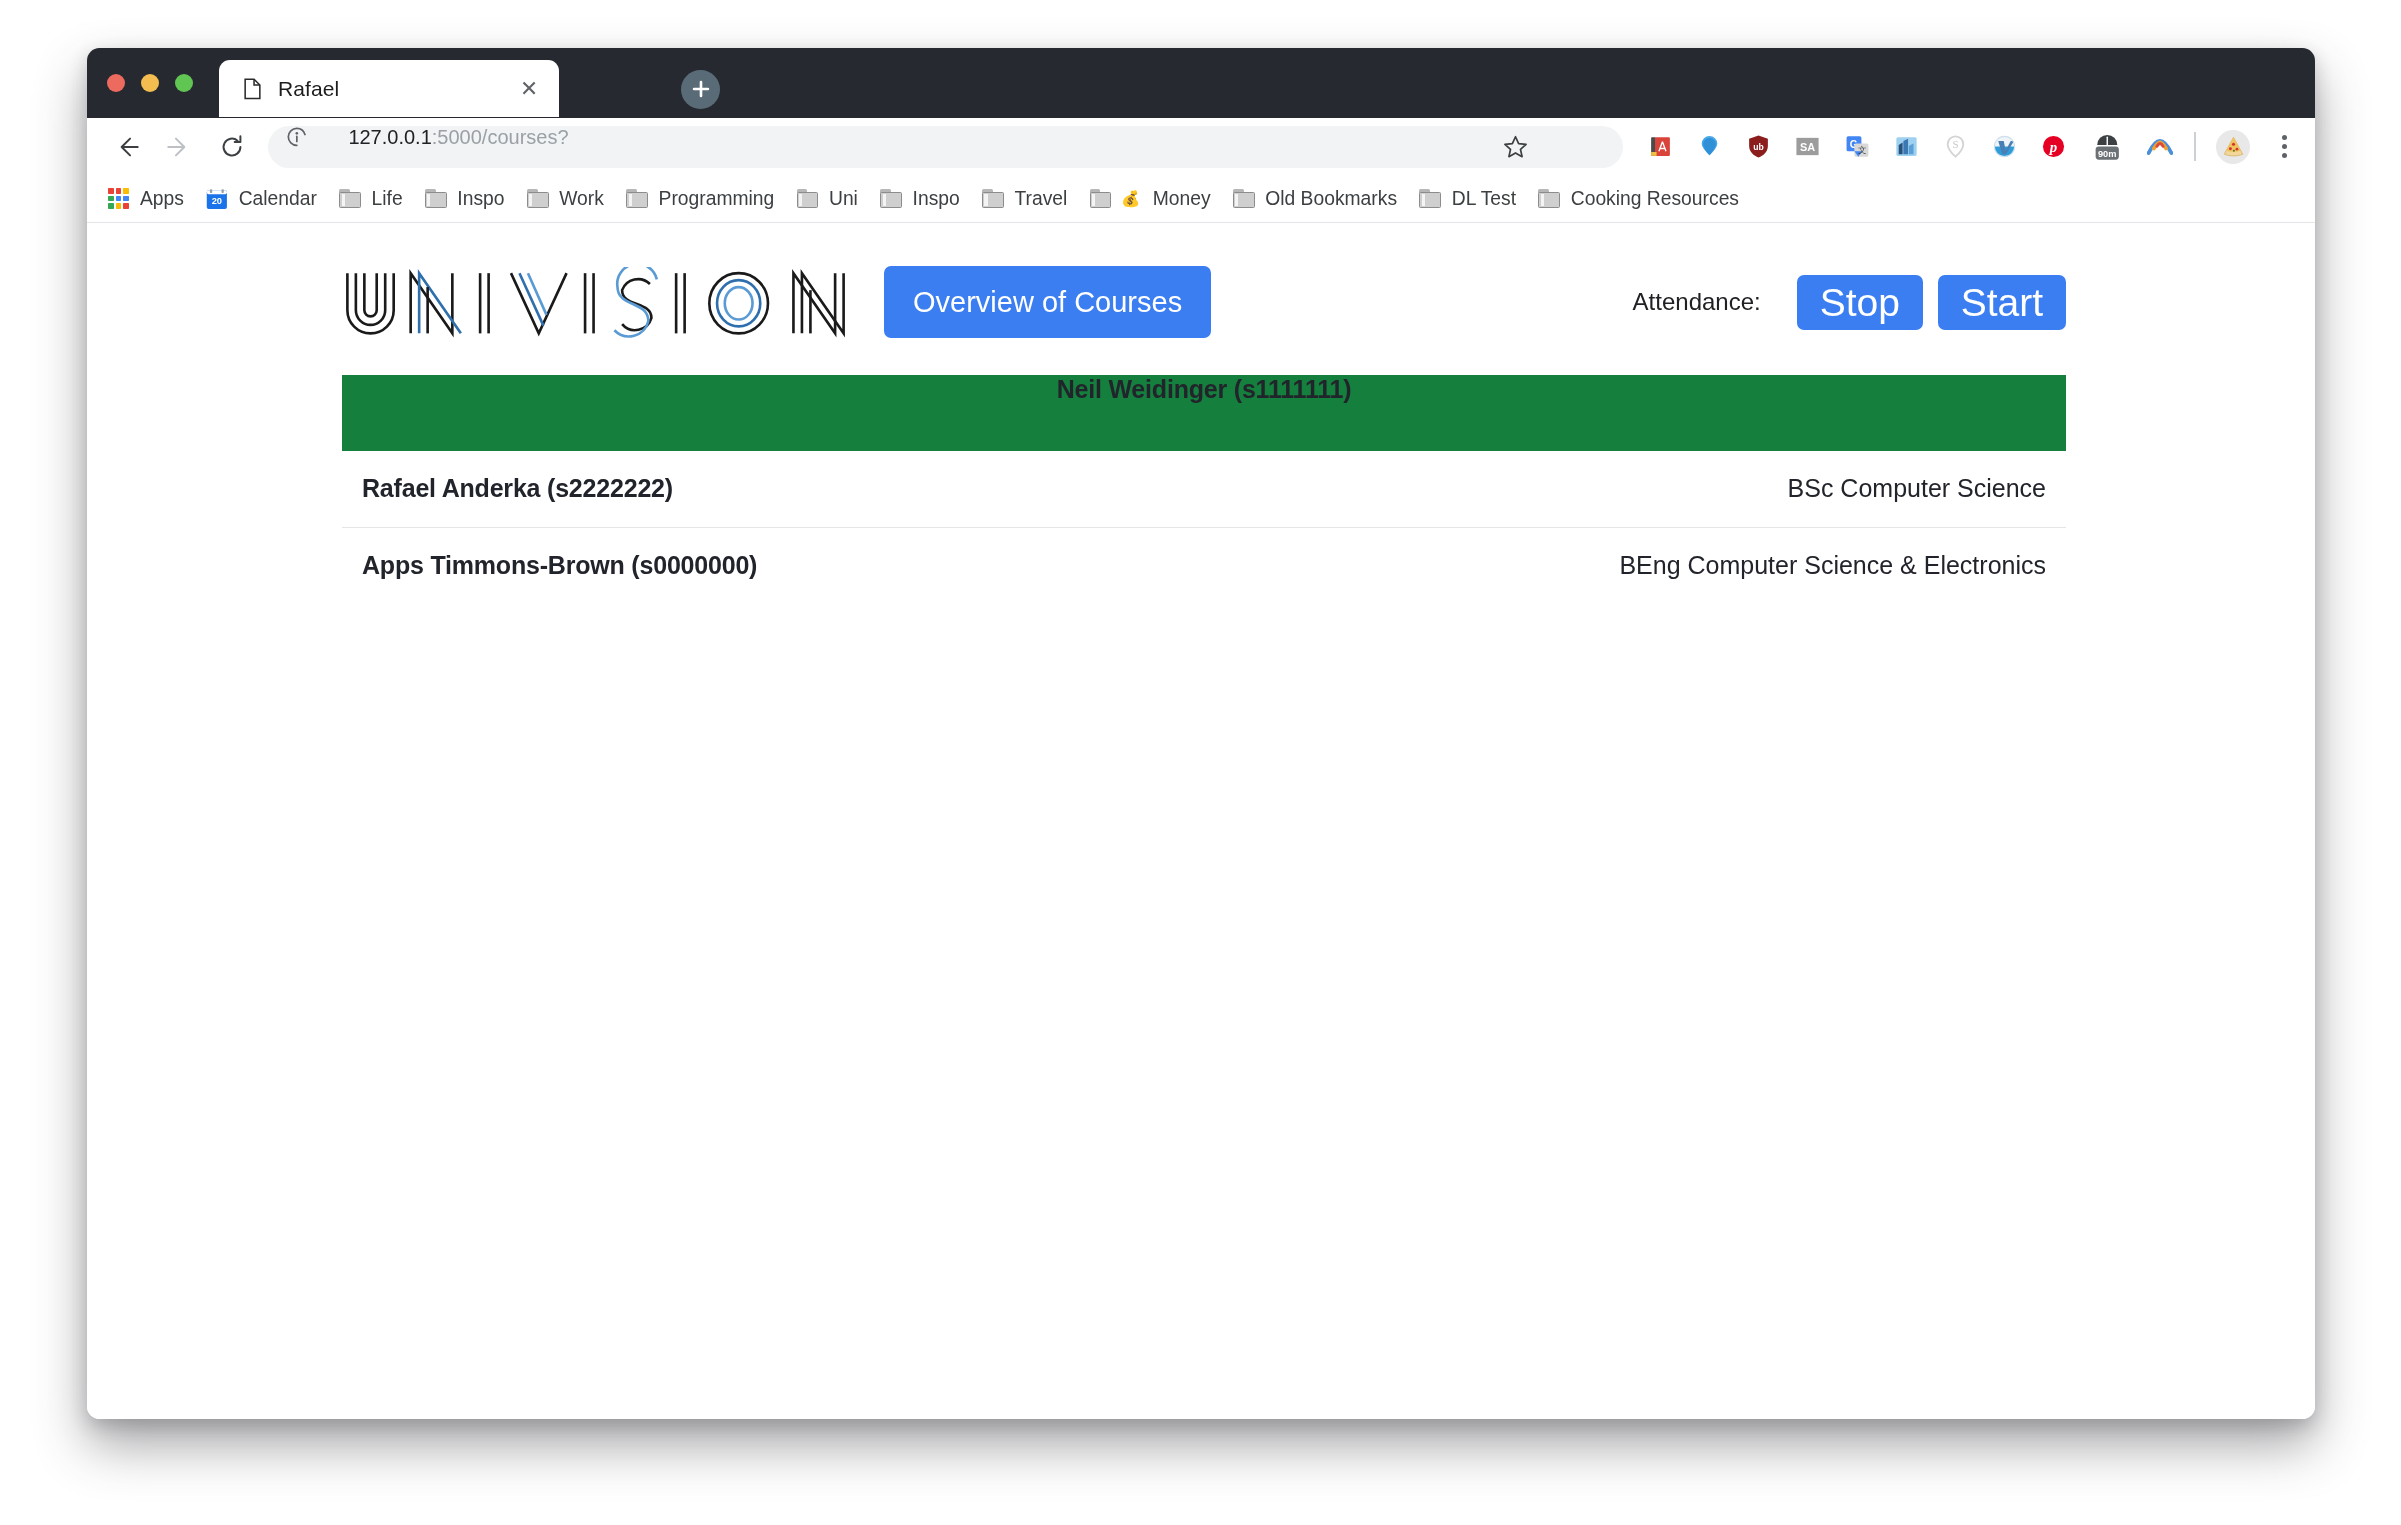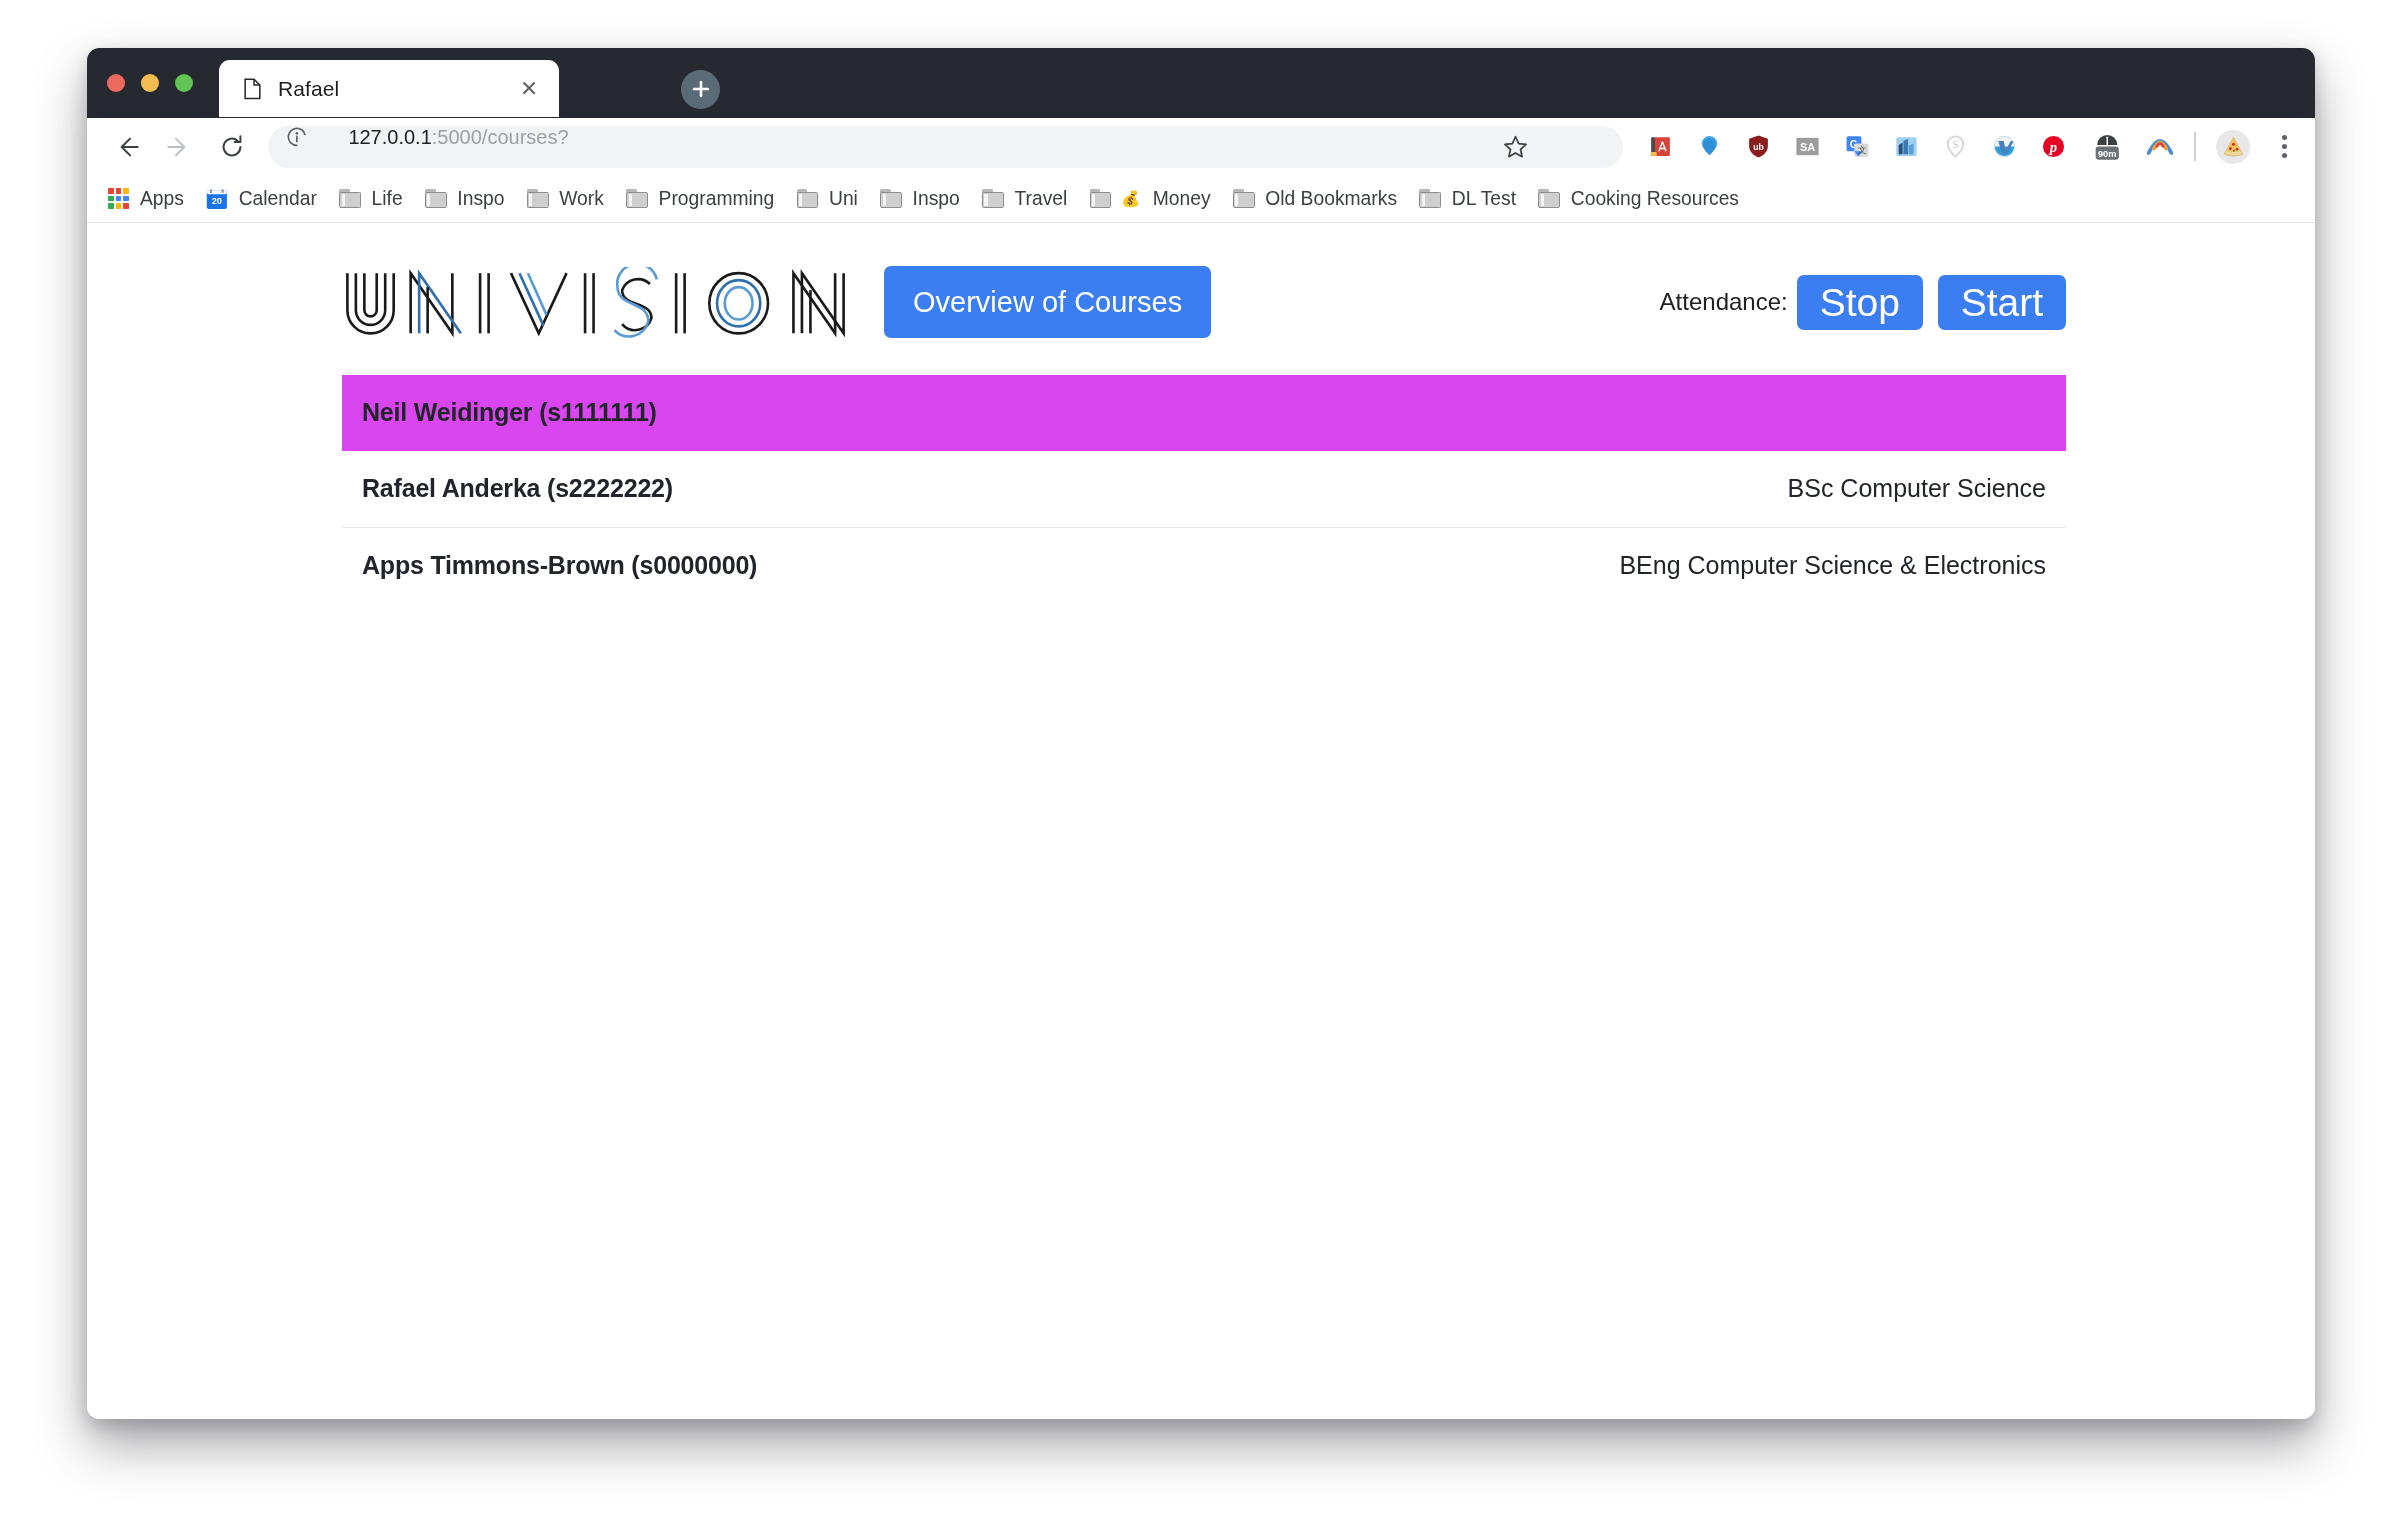--- a/index.html
+++ b/index.html
@@ -197,34 +197,34 @@
     cursor: pointer;
     white-space: nowrap;
   }
   #overview-button { padding: 21.7px 29px; }
 
   #attendance-group {
     margin-left: auto;
     display: flex; align-items: center;
   }
   #attendance-label {
-    font-size: 24px; color: #202124; margin-right: 9px; white-space: nowrap;
+    font-size: 24px; color: #202124; margin-right: 36px; white-space: nowrap;
   }
   .attendance-btn { padding: 8px 23px; font-size: 39px; }
   #stop-button { margin-right: 14.7px; }
 
   
   #student-list { margin-top: 10.8px; }
   .student-row {
     display: flex; align-items: center; justify-content: space-between;
     height: 76px;
     padding: 0 20px;
     background: #ffffff;
   }
-  .student-row.highlighted { background: #d946ef; }
+  .student-row.highlighted { background: #15803d; flex-direction: column; }
   .student-row.divided { border-top: 1.5px solid #e6e6e6; }
   .student-name {
     font-size: 25px; font-weight: bold; color: #22242b;
     letter-spacing: -0.2px; white-space: nowrap;
   }
   .student-course {
     font-size: 25px; color: #22242b; white-space: nowrap;
   }
 </style>
 </head>

